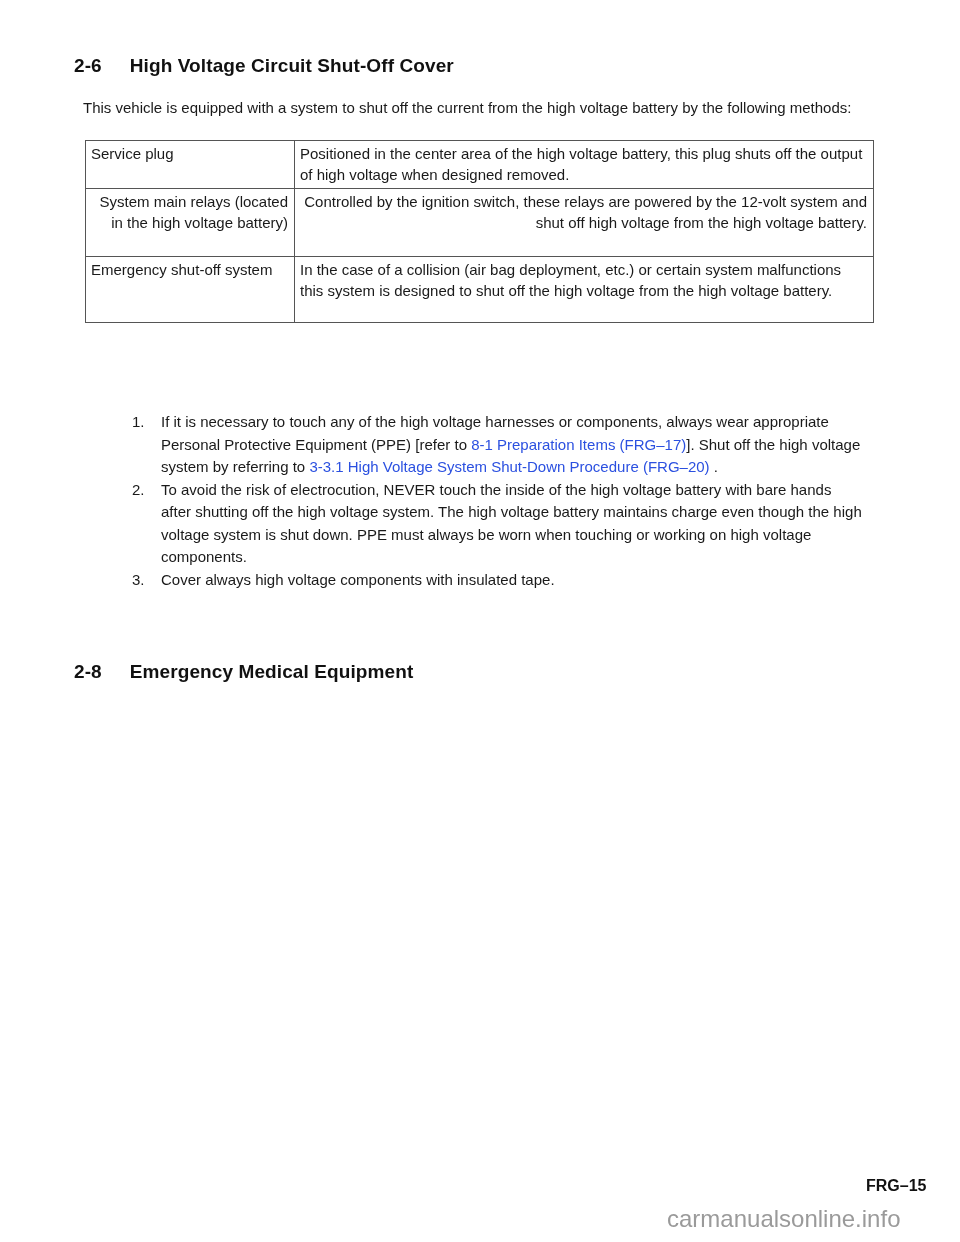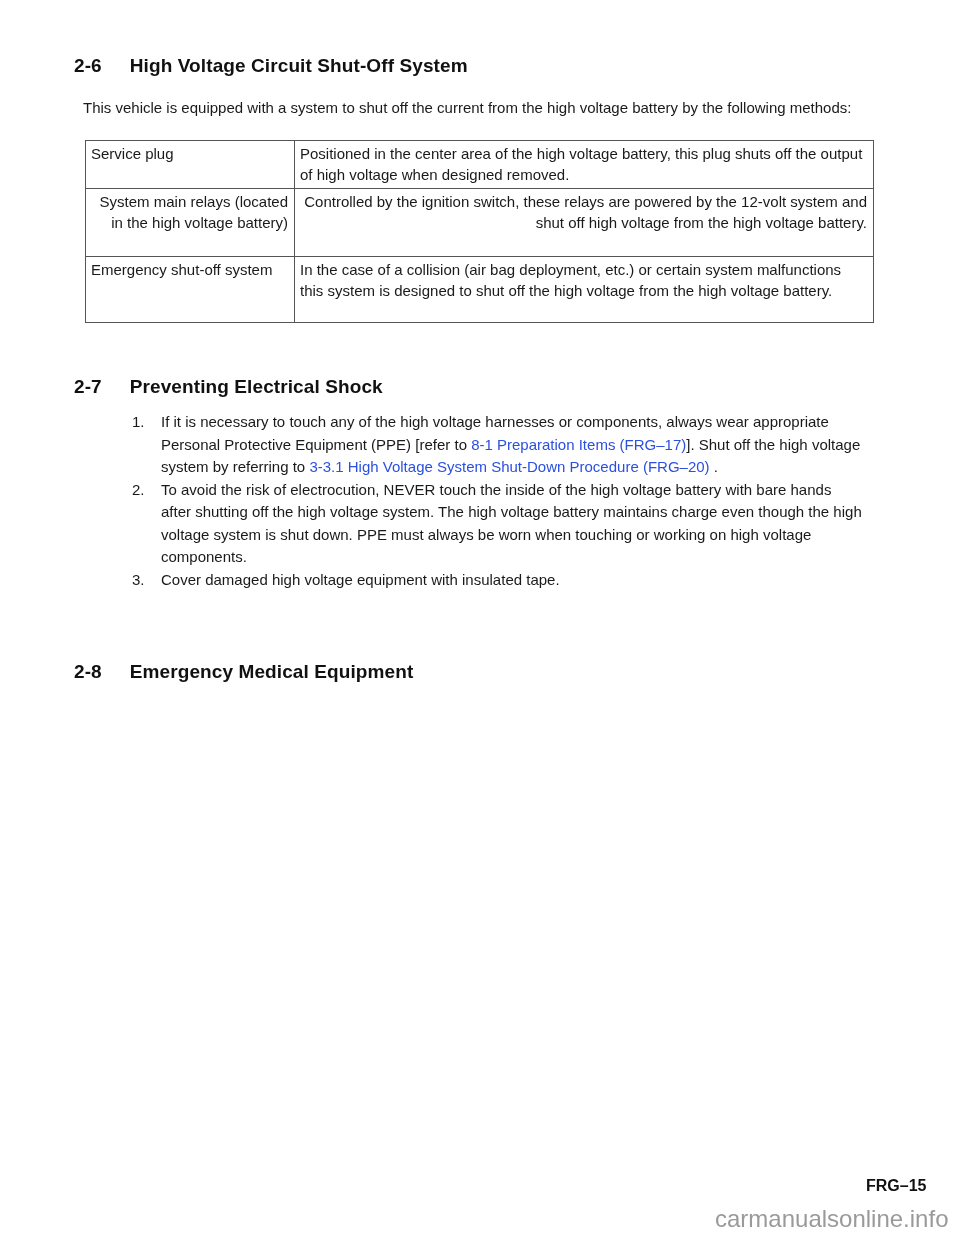--- a/index.html
+++ b/index.html
@@ -31,63 +31,62 @@
       position: absolute; left: 132px; top: 411px; width: 730px; margin: 0; padding: 0;
       list-style: none; font-size: 15px; line-height: 22.5px;
     }
     ol.steps li { position: relative; padding-left: 29px; }
     ol.steps li .n { position: absolute; left: 0; top: 0; }
     a.xref { color: #2b50e0; text-decoration: none; }
     .footer-code {
       position: absolute; left: 820px; top: 1177px; font-size: 16px; font-weight: bold; color: #111; margin-left: 46px;
     }
     .watermark {
-      position: absolute; left: 715px; top: 1205px; font-size: 24px; color: #9a9a9a;
+      position: absolute; left: 667px; top: 1205px; font-size: 24px; color: #9a9a9a;
     }
   </style>
 </head>
 <body>
 
 <div class="page">
 
-  <h2 style="left:74px; top:55px;"><span class="num">2-6</span><span>High Voltage Circuit Shut-Off System</span></h2>
+  <h2 style="left:74px; top:55px;"><span class="num">2-6</span><span>High Voltage Circuit Shut-Off Cover</span></h2>
 
   <p class="para" style="left:74px; top:88px; width:800px;">This vehicle is equipped with a system to shut off the current from the high voltage battery by the following methods:</p>
 
   <table class="sys">
     <tbody>
         <tr class="r1">
       <td class="c1">Service plug</td>
       <td>Positioned in the center area of the high voltage battery, this plug shuts off the output of high voltage when designed removed.</td>
     </tr>
     <tr class="r2">
       <td class="c1">System main relays (located in the high voltage battery)</td>
       <td>Controlled by the ignition switch, these relays are powered by the 12-volt system and shut off high voltage from the high voltage battery.</td>
     </tr>
     <tr class="r3">
       <td class="c1">Emergency shut-off system</td>
       <td>In the case of a collision (air bag deployment, etc.) or certain system malfunctions this system is designed to shut off the high voltage from the high voltage battery.</td>
     </tr>
   </tbody>
     </table>
 
-  <h2 style="left:74px; top:376px;"><span class="num">2-7</span><span>Preventing Electrical Shock</span></h2>
 
   <ol class="steps">
     <li>
       <span class="n">1.</span>
       <span>If it is necessary to touch any of the high voltage harnesses or components, always wear appropriate Personal Protective Equipment (PPE) [refer to </span><a class="xref" href="#">8-1  Preparation Items (FRG–17)</a><span>]. Shut off the high voltage system by referring to </span><a class="xref" href="#">3-3.1  High Voltage System Shut-Down Procedure (FRG–20)</a><span> .</span>
     </li>
     <li>
       <span class="n">2.</span>
       <span>To avoid the risk of electrocution, NEVER touch the inside of the high voltage battery with bare hands after shutting off the high voltage system. The high voltage battery maintains charge even though the high voltage system is shut down. PPE must always be worn when touching or working on high voltage components.</span>
     </li>
     <li>
       <span class="n">3.</span>
-      <span>Cover damaged high voltage equipment with insulated tape.</span>
+      <span>Cover always high voltage components with insulated tape.</span>
     </li>
   </ol>
 
   <h2 style="left:74px; top:661px;"><span class="num">2-8</span><span>Emergency Medical Equipment</span></h2>
 
 
   <div class="footer-code">FRG–15</div>
   <div class="watermark">carmanualsonline.info</div>
 </div>
 

